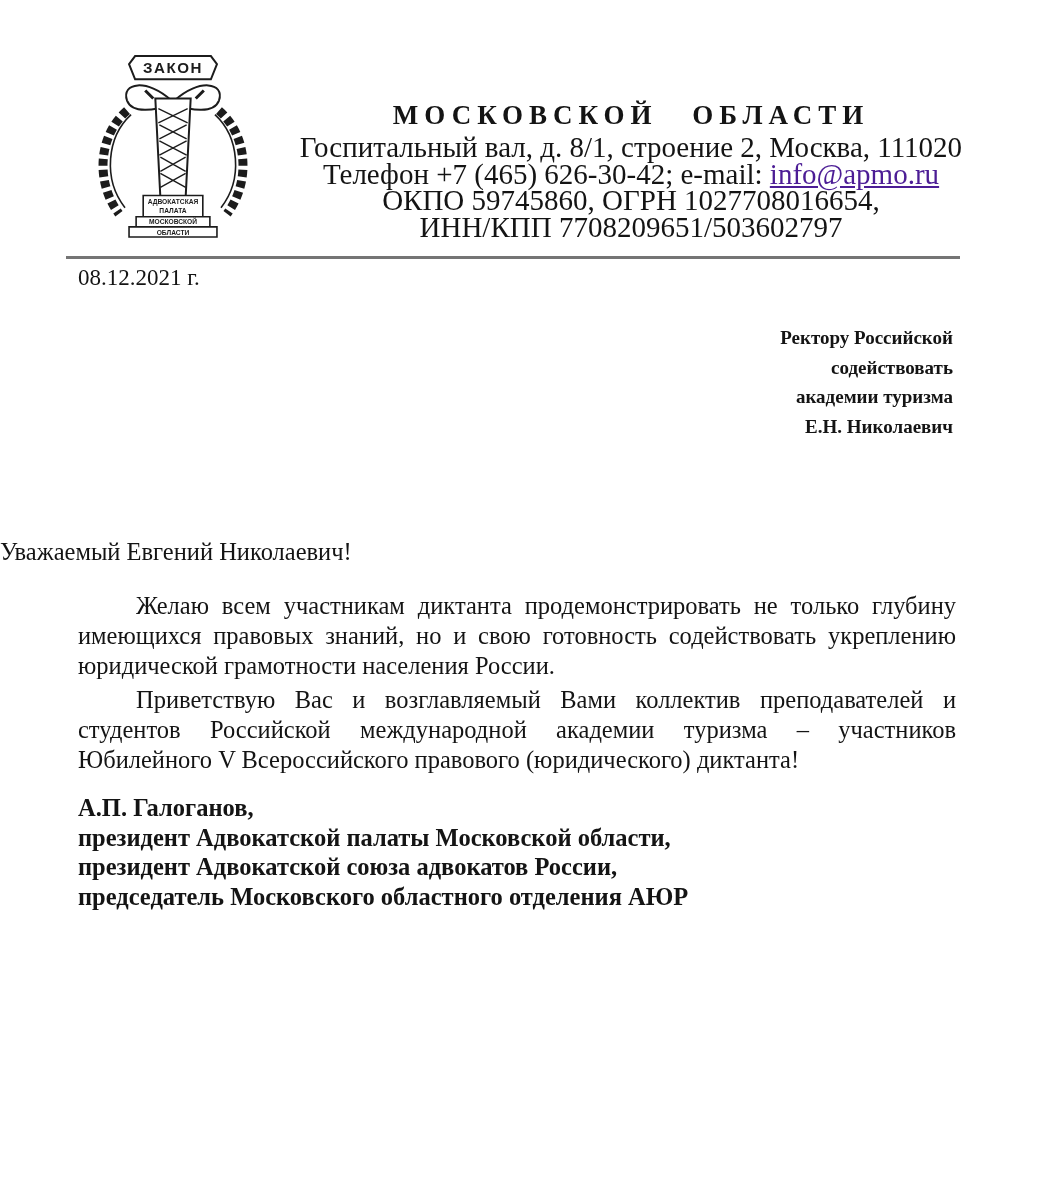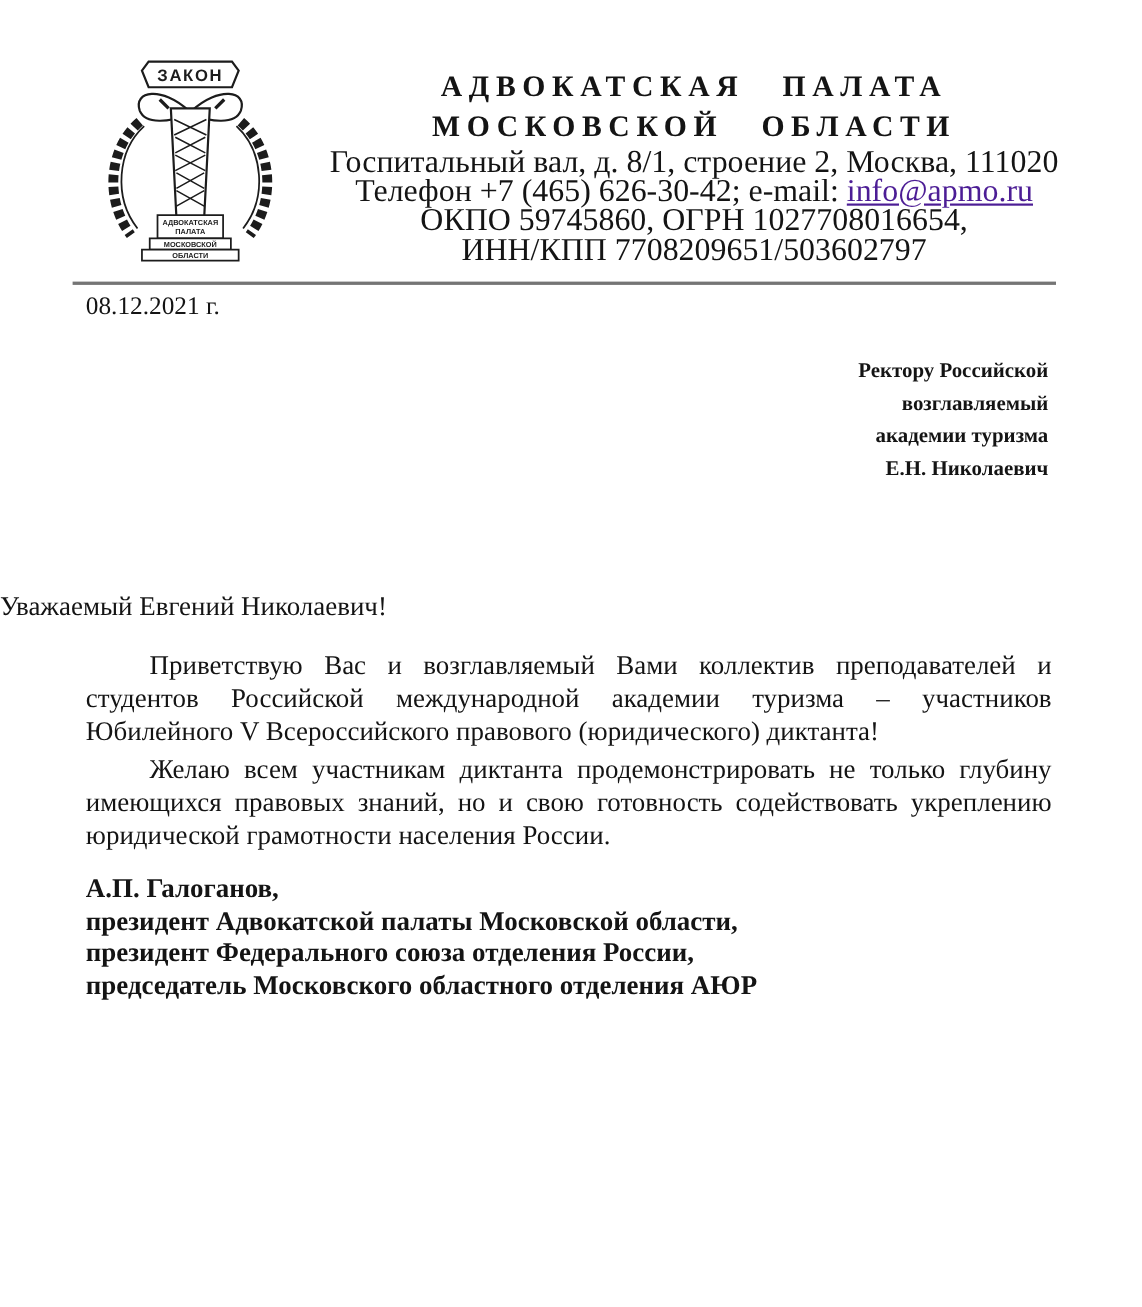--- a/index.html
+++ b/index.html
@@ -151,51 +151,50 @@
           <text x="87.5" y="154.5" font-size="6.6" text-anchor="middle">АДВОКАТСКАЯ</text>
           <text x="87.5" y="163" font-size="6.6" text-anchor="middle">ПАЛАТА</text>
           <text x="87.5" y="174.6" font-size="6.6" text-anchor="middle">МОСКОВСКОЙ</text>
           <text x="87.5" y="184.6" font-size="6.6" text-anchor="middle">ОБЛАСТИ</text>
         </g>
       </svg>
     </div>
 
     <div class="header-text">
       <div class="org-name">
-        <div>АДВОКАТСКАЯ ПАЛАТА</div>
         <div>МОСКОВСКОЙ ОБЛАСТИ</div>
       </div>
       <div class="address-block">
         <div>Госпитальный вал, д. 8/1, строение 2, Москва, 111020</div>
         <div>
           <span>Телефон +7 (465) 626-30-42; e-mail: </span><a class="email-link" href="#">info@apmo.ru</a>
         </div>
         <div>ОКПО 59745860, ОГРН 1027708016654,</div>
         <div>ИНН/КПП 7708209651/503602797</div>
       </div>
     </div>
   </div>
 
   <div class="divider"></div>
   <div class="date-line">08.12.2021 г.</div>
 
   <div class="recipient">
     <div>Ректору Российской</div>
-    <div>возглавляемый</div>
+    <div>содействовать</div>
     <div>академии туризма</div>
     <div>Е.Н. Николаевич</div>
   </div>
 
   <div class="salutation">Уважаемый Евгений Николаевич!</div>
 
   <div class="body-text">
+    <p>Желаю всем участникам диктанта продемонстрировать не только глубину имеющихся правовых знаний, но и свою готовность содействовать укреплению юридической грамотности населения России.</p>
     <p>Приветствую Вас и возглавляемый Вами коллектив преподавателей и студентов Российской международной академии туризма – участников Юбилейного V Всероссийского правового (юридического) диктанта!</p>
-    <p>Желаю всем участникам диктанта продемонстрировать не только глубину имеющихся правовых знаний, но и свою готовность содействовать укреплению юридической грамотности населения России.</p>
   </div>
 
   <div class="signature">
     <div>А.П. Галоганов,</div>
     <div>президент Адвокатской палаты Московской области,</div>
-    <div>президент Федерального союза отделения России,</div>
+    <div>президент Адвокатской союза адвокатов России,</div>
     <div>председатель Московского областного отделения АЮР</div>
   </div>
 
 </div>
 
 </body></html>

